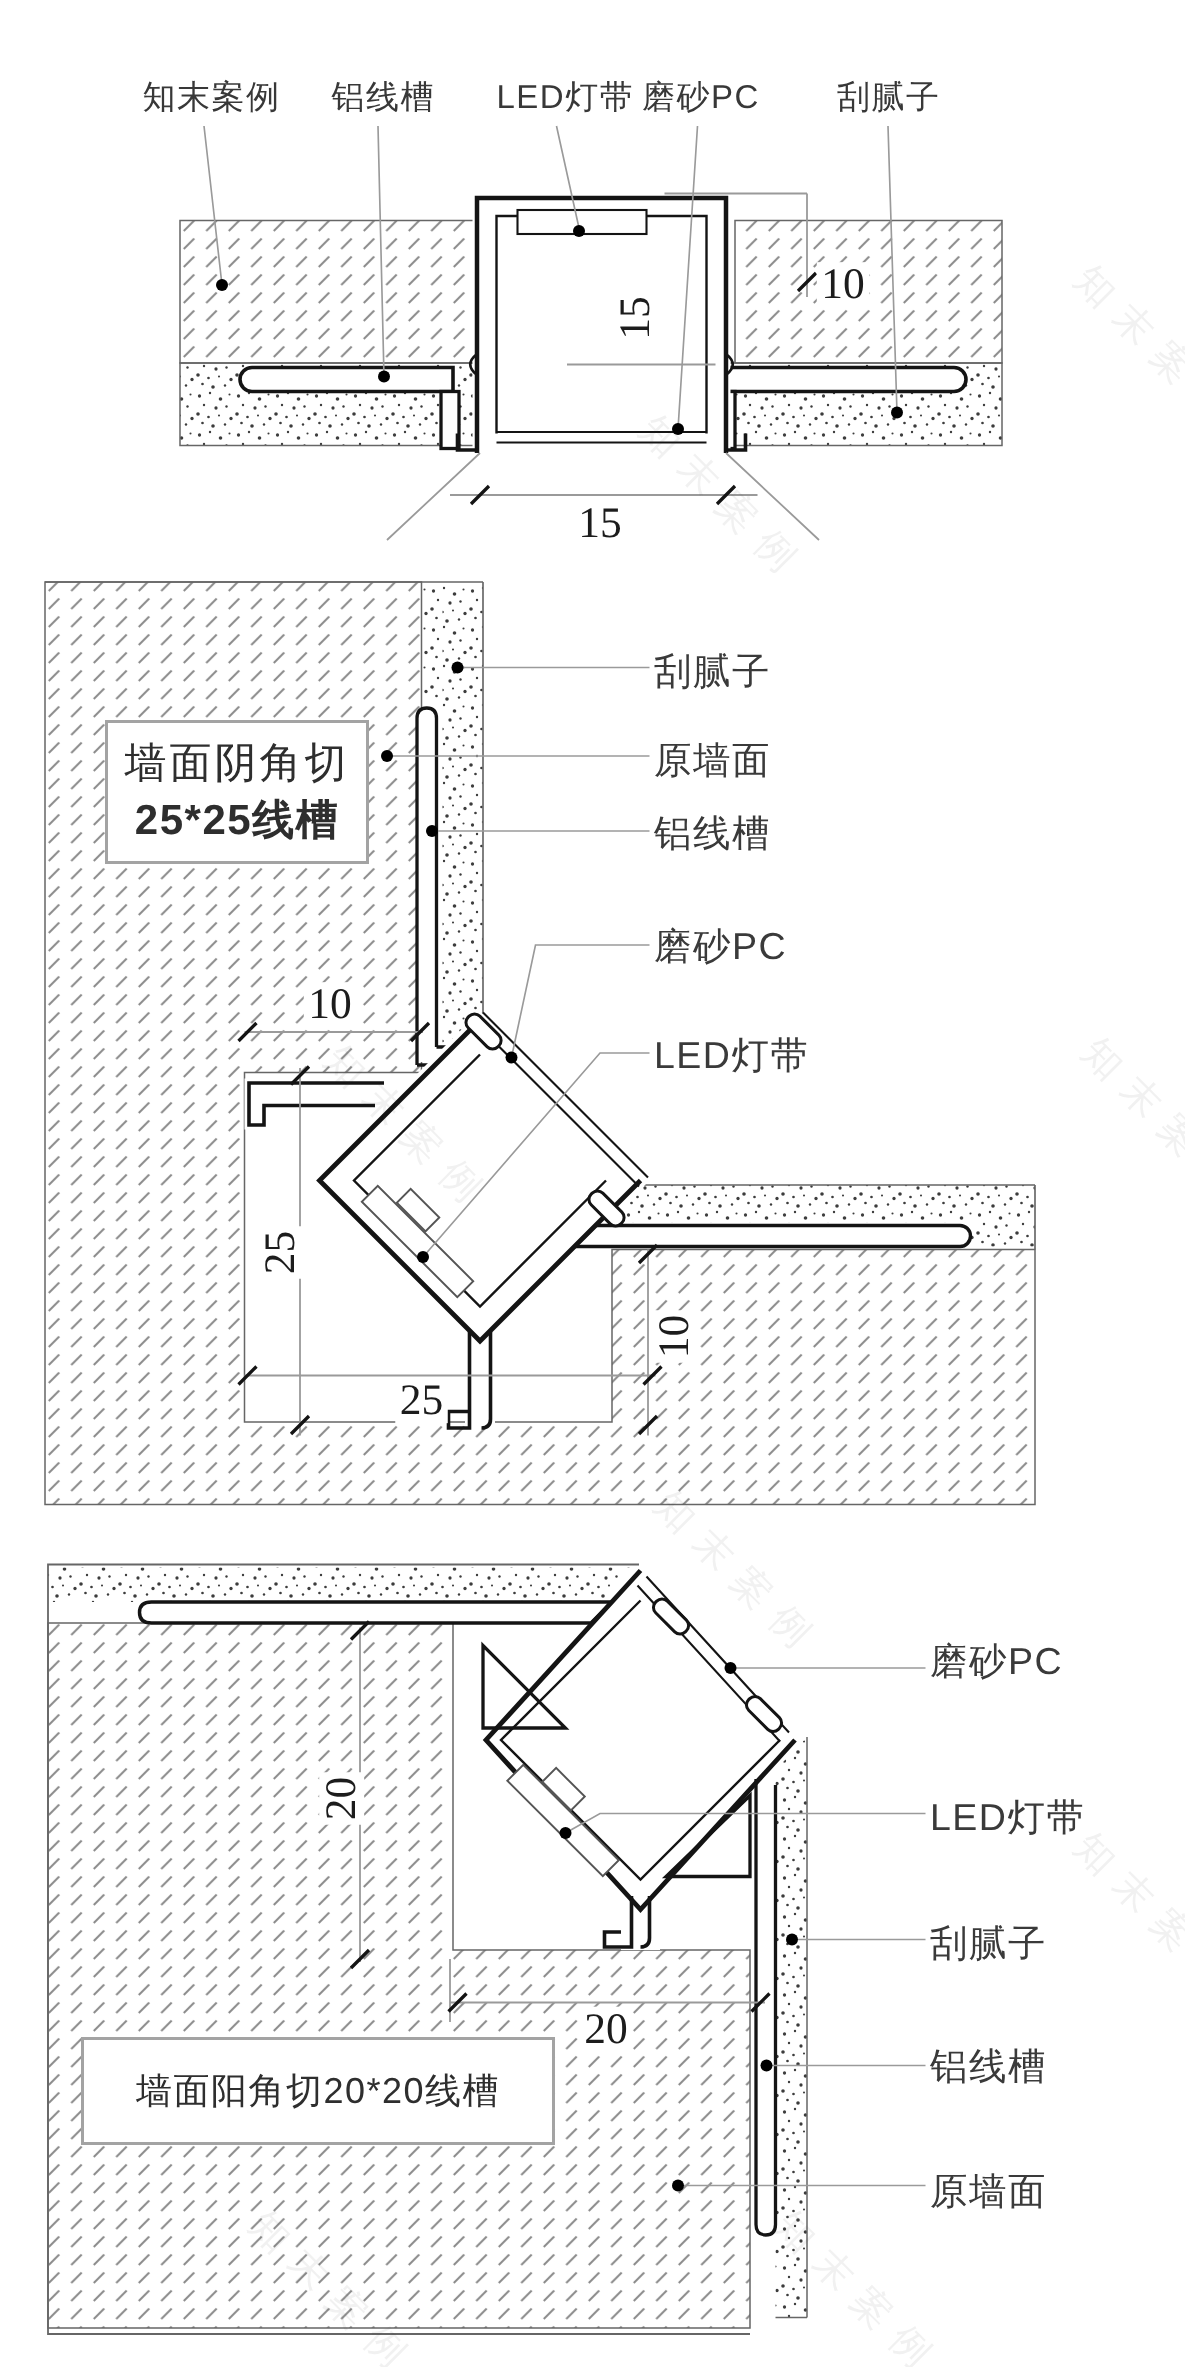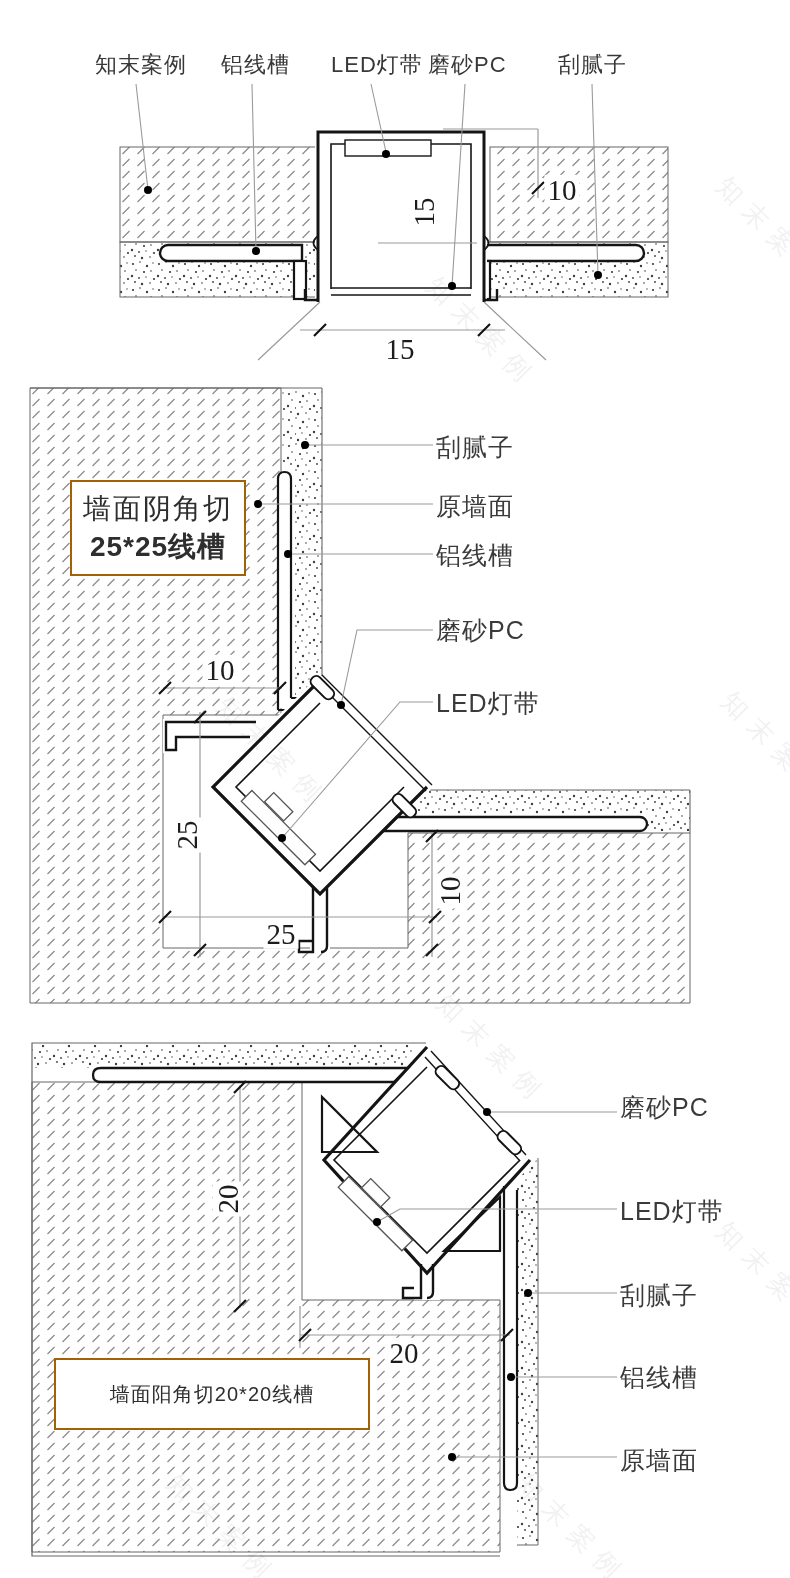--- a/index.html
+++ b/index.html
@@ -5,26 +5,26 @@
   html,body{margin:0;padding:0;background:#fff;}
   .page{position:relative;width:790px;height:1578px;background:#ffffff;overflow:hidden;
         font-family:"Liberation Sans",sans-serif;}
   .art{position:absolute;left:0;top:0;}
   .lbl{position:absolute;color:#383838;font-size:22px;letter-spacing:1px;white-space:nowrap;}
   .lbl-m{position:absolute;color:#3a3a3a;font-size:25px;letter-spacing:1px;white-space:nowrap;}
   .dim{position:absolute;font-family:"Liberation Serif",serif;font-size:29px;color:#1c1c1c;
        background:#ffffff;padding:0 3px;line-height:1.05;white-space:nowrap;}
   .ctr{transform:translate(-50%,-50%);}
   .rot{transform:translate(-50%,-50%) rotate(-90deg);}
-  .titlebox{position:absolute;border:2px solid #a16207;background:#ffffff;display:flex;
+  .titlebox{position:absolute;border:2px solid #a3a3a3;background:#ffffff;display:flex;
             flex-direction:column;align-items:center;justify-content:center;
             color:#2e2e2e;text-align:right;}
   .titlebox .t1{font-size:28px;letter-spacing:2px;}
   .titlebox .t2{font-size:28px;letter-spacing:1px;font-weight:bold;}
-  .titlebox .t3{font-size:20px;letter-spacing:1px;}
+  .titlebox .t3{font-size:24px;letter-spacing:1px;}
   .wm{position:absolute;color:rgba(60,60,60,0.07);font-size:26px;letter-spacing:10px;
       white-space:nowrap;transform:rotate(45deg);pointer-events:none;}
 </style>
 </head>
 <body>
 
 <div class="page">
 
   <svg class="art" width="790" height="1578" viewBox="0 0 790 1578">
     <defs>

